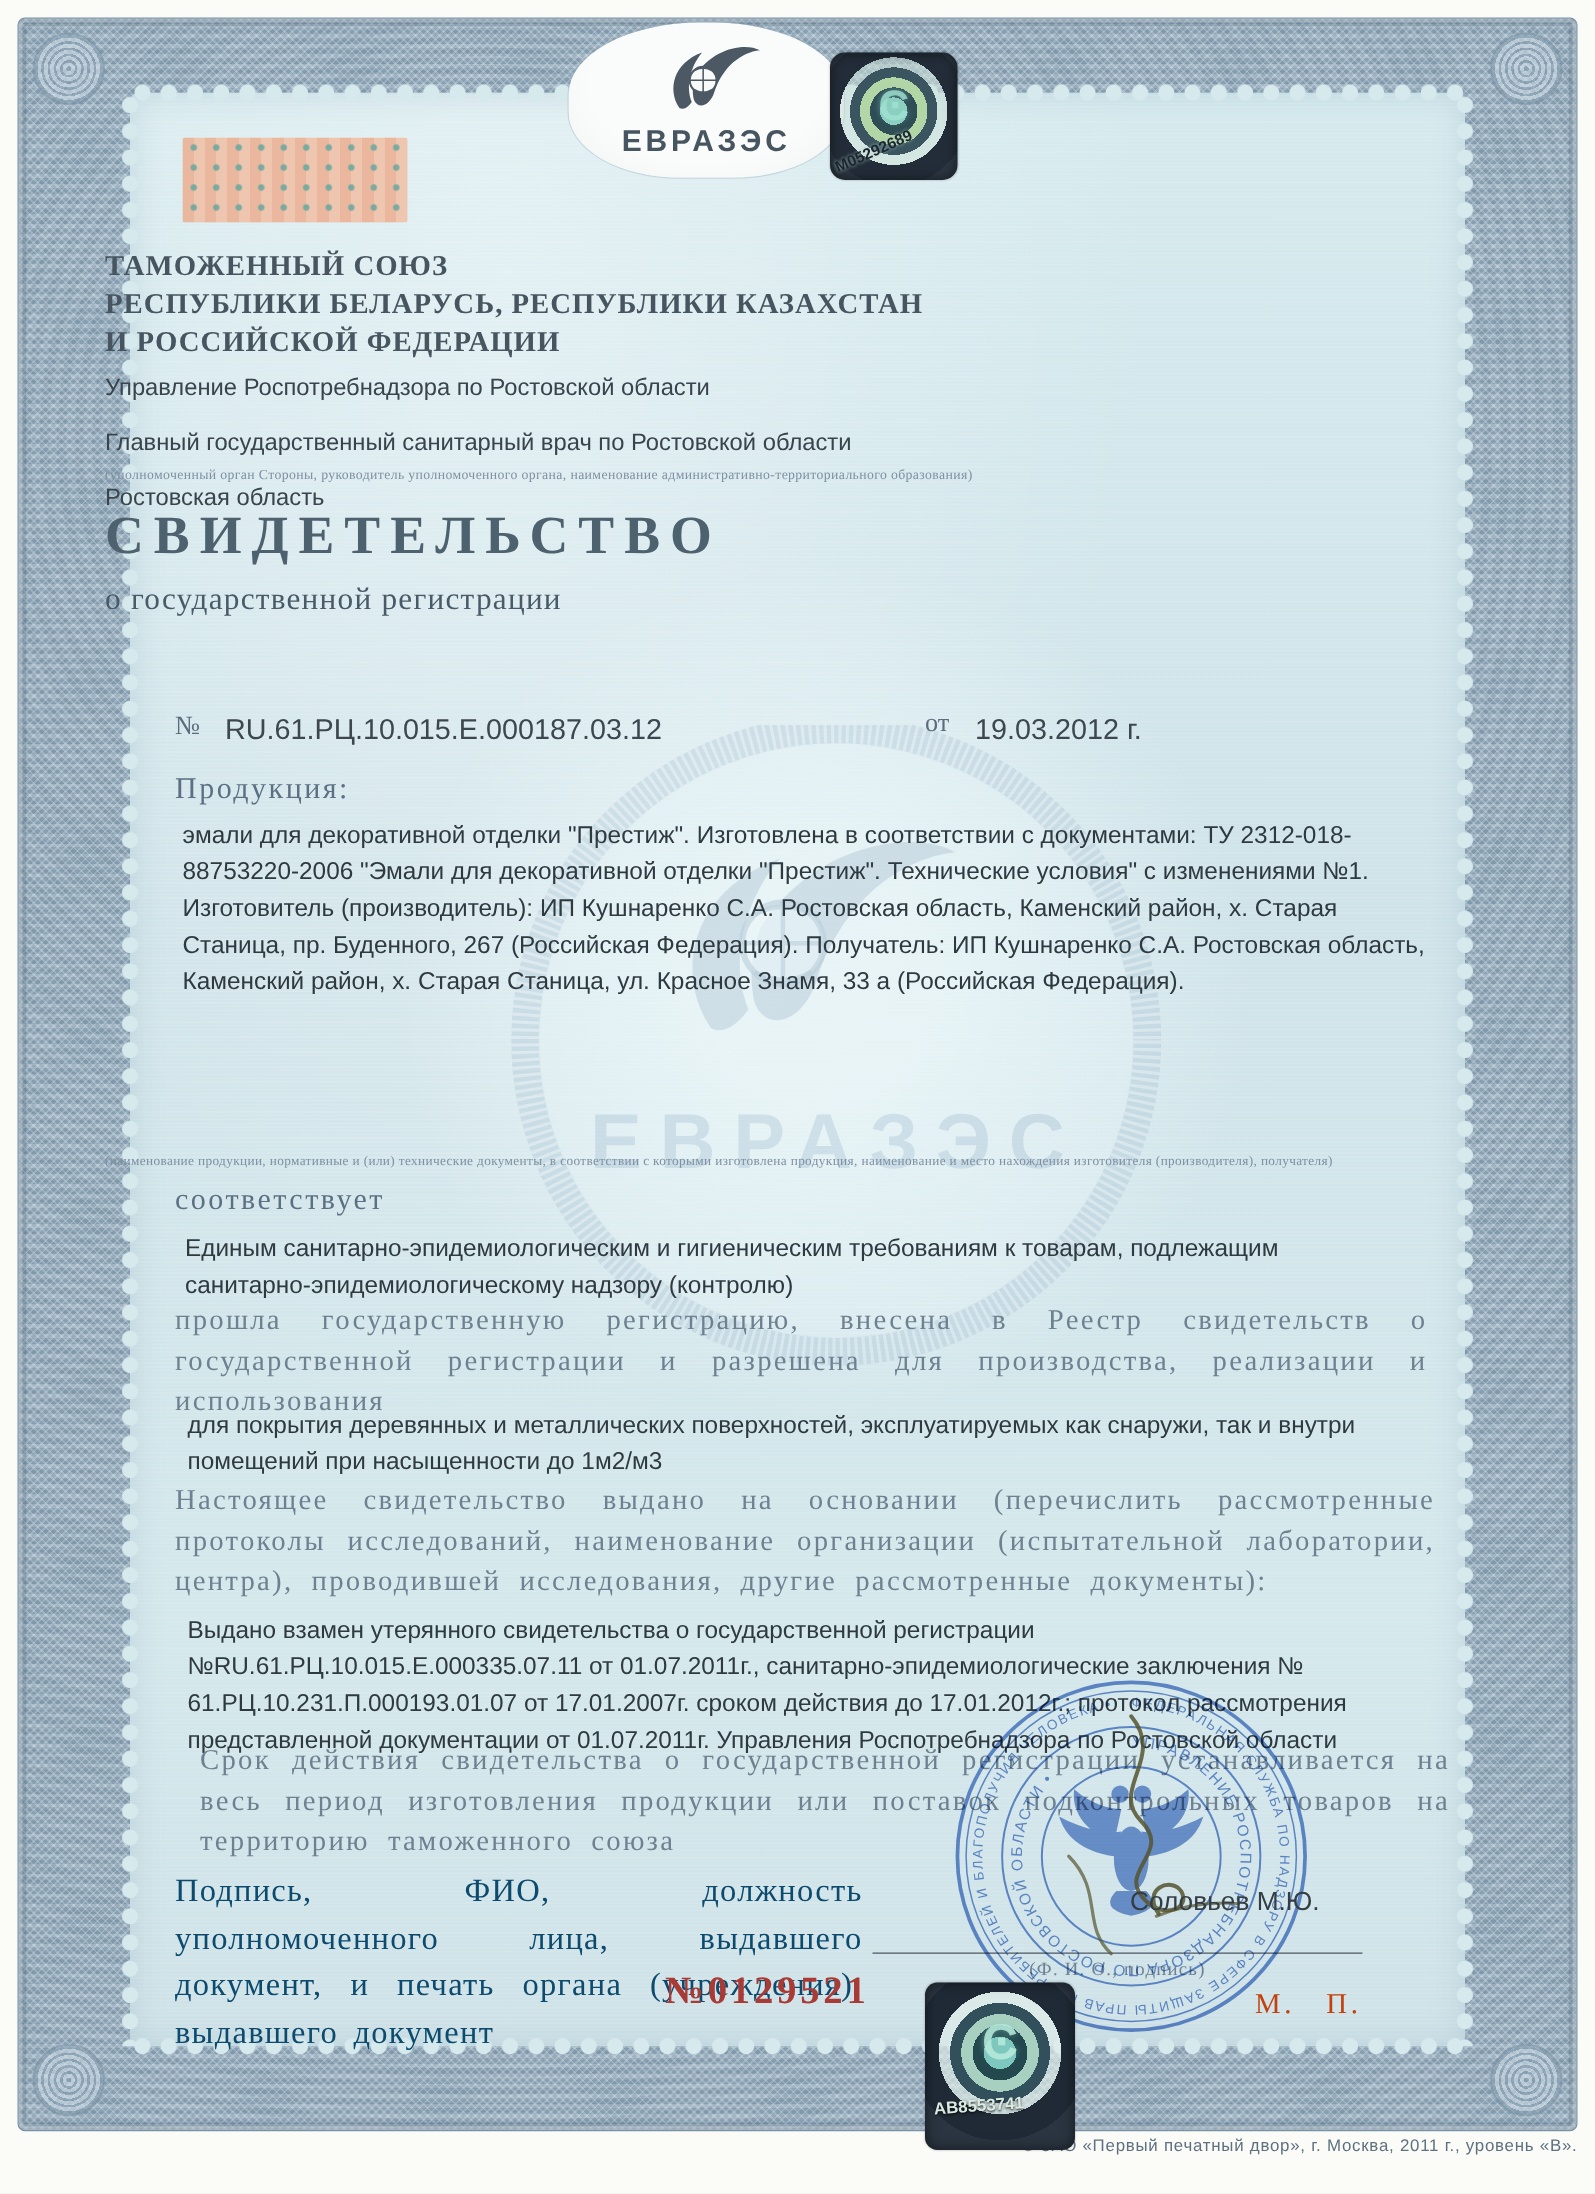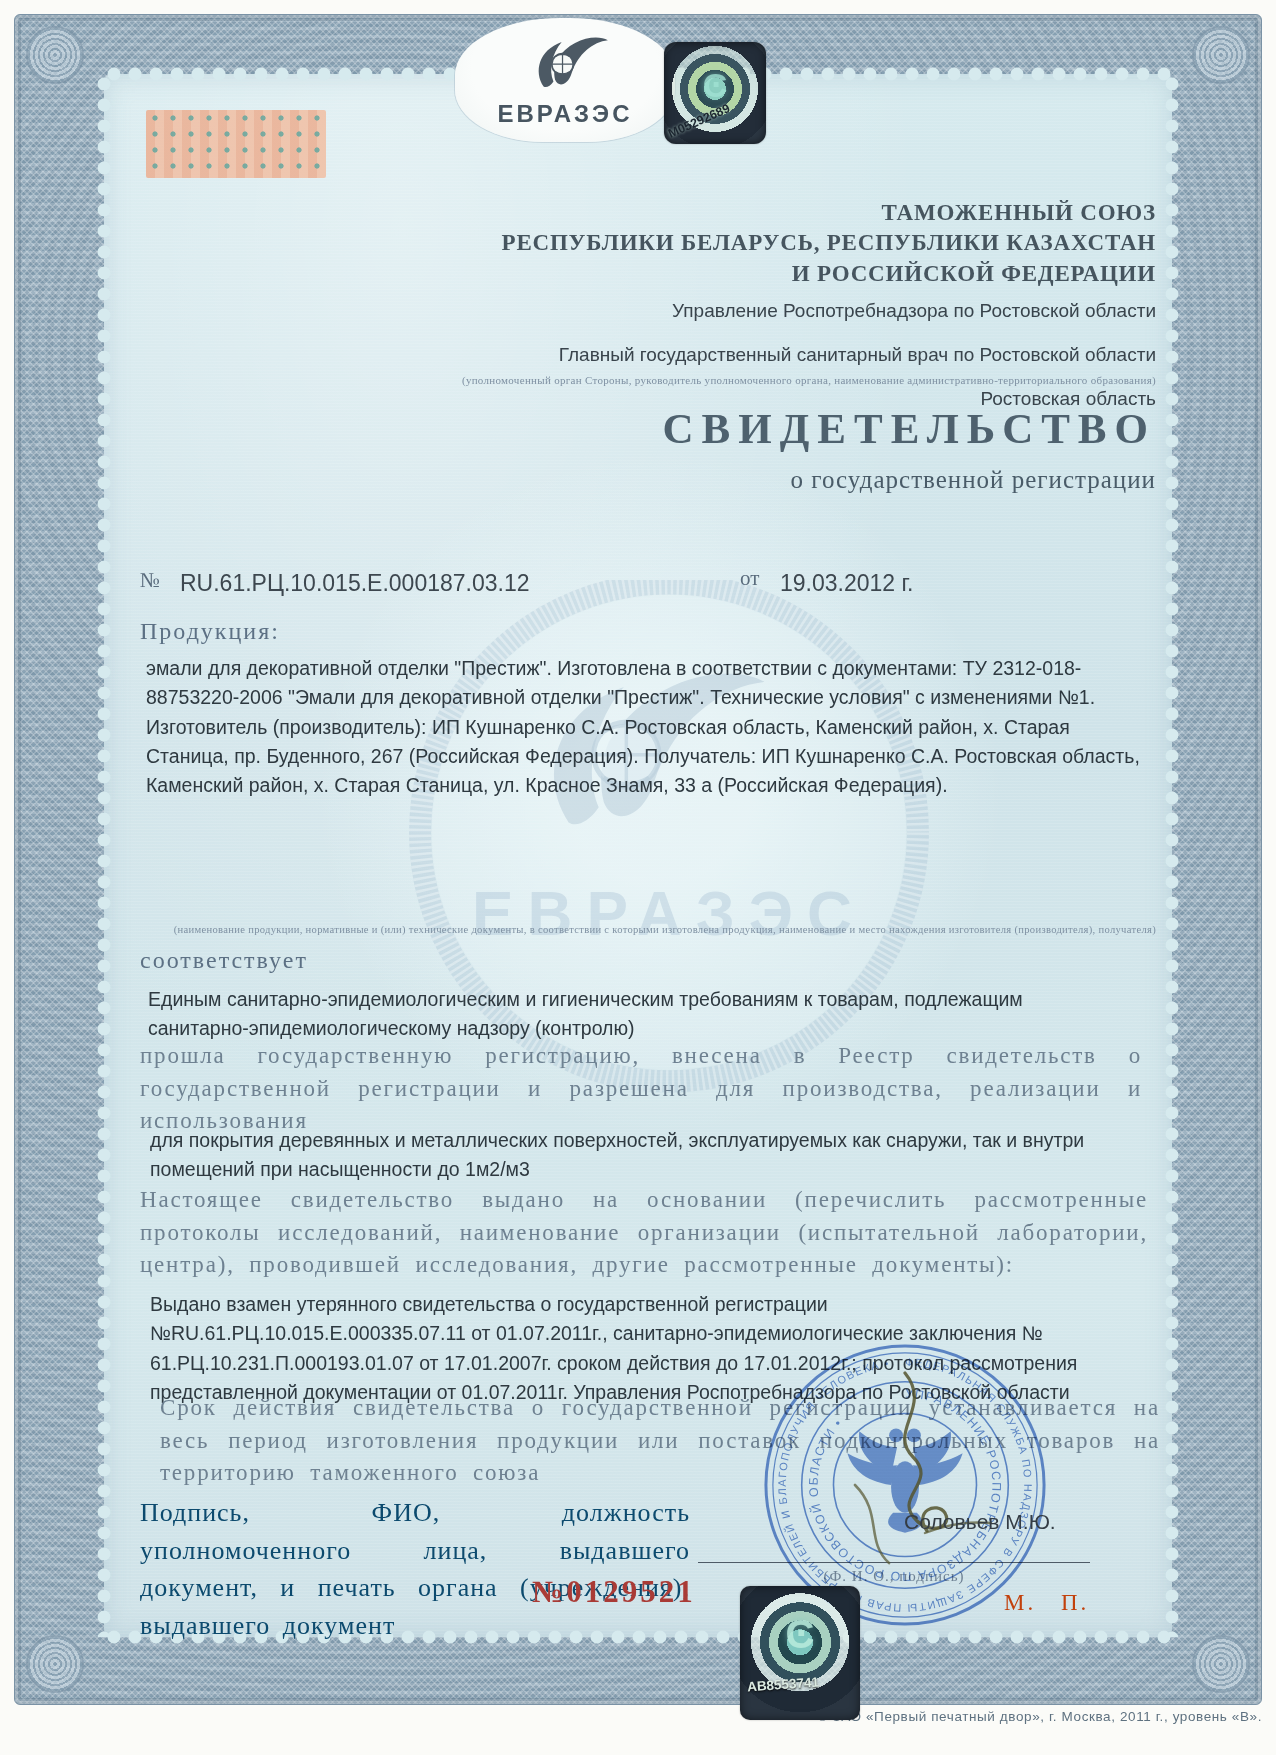--- a/index.html
+++ b/index.html
@@ -94,21 +94,21 @@
     background:
       radial-gradient(circle 3px at 9px 8px, rgba(80,155,145,.85) 2.2px, rgba(0,0,0,0) 3px),
       repeating-linear-gradient(90deg, rgba(235,160,125,.55) 0 9px, rgba(245,190,160,.55) 9px 18px),
       #eec0a8;
     background-size:18px 16px,auto,auto;border-radius:2px;
   }
   
   .watermark{position:absolute;left:398px;top:580px;width:542px;height:545px;z-index:3;opacity:.5;}
   
   .t{position:absolute;z-index:5;}
-  .center{text-align:right;}
+  .center{text-align:left;}
   .sans{font-family:"Liberation Sans","DejaVu Sans",sans-serif;}
   .typed{font-family:"Liberation Sans","DejaVu Sans",sans-serif;font-size:19.5px;line-height:1.5;color:#2e3940;}
   .tpl{color:#6e8191;text-align:justify;letter-spacing:1.8px;word-spacing:7px;line-height:1.42;font-size:23px;}
   .header-block{left:84px;top:198px;width:1072px;}
   .hdr-bold{font-size:23px;font-weight:bold;color:#46555f;letter-spacing:.8px;line-height:1.32;}
   .hdr-org{font-family:"Liberation Sans","DejaVu Sans",sans-serif;font-size:19px;color:#39444c;line-height:1.36;margin-top:18px;}
   .hdr-org-first{margin-top:9px;}
   .footnote{font-size:11px;color:#7e90a2;letter-spacing:.3px;}
   .title-block{left:84px;top:404px;width:1072px;}
   .title-main{font-size:43px;font-weight:bold;letter-spacing:8px;color:#4e616e;}

